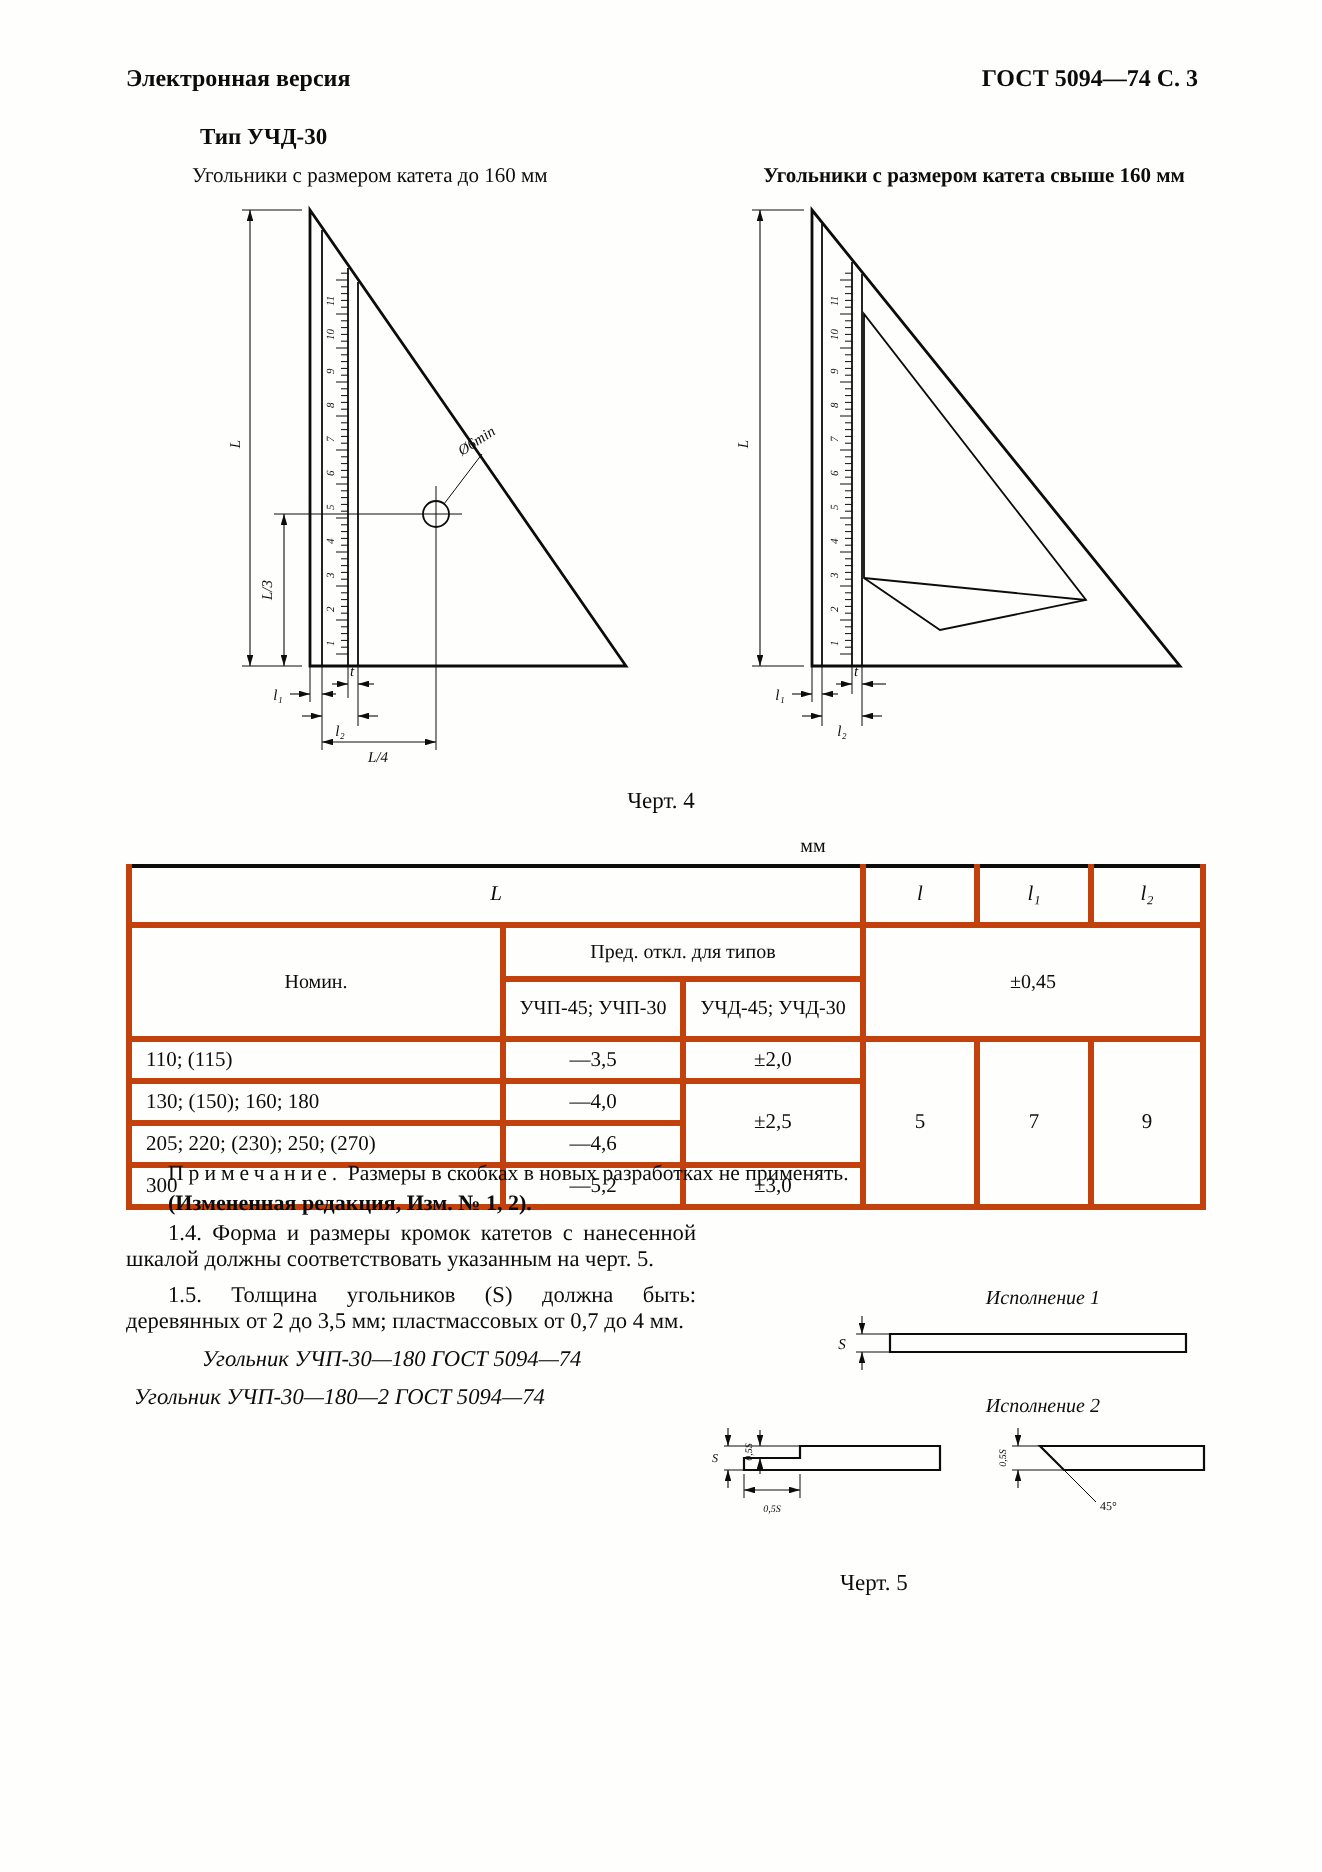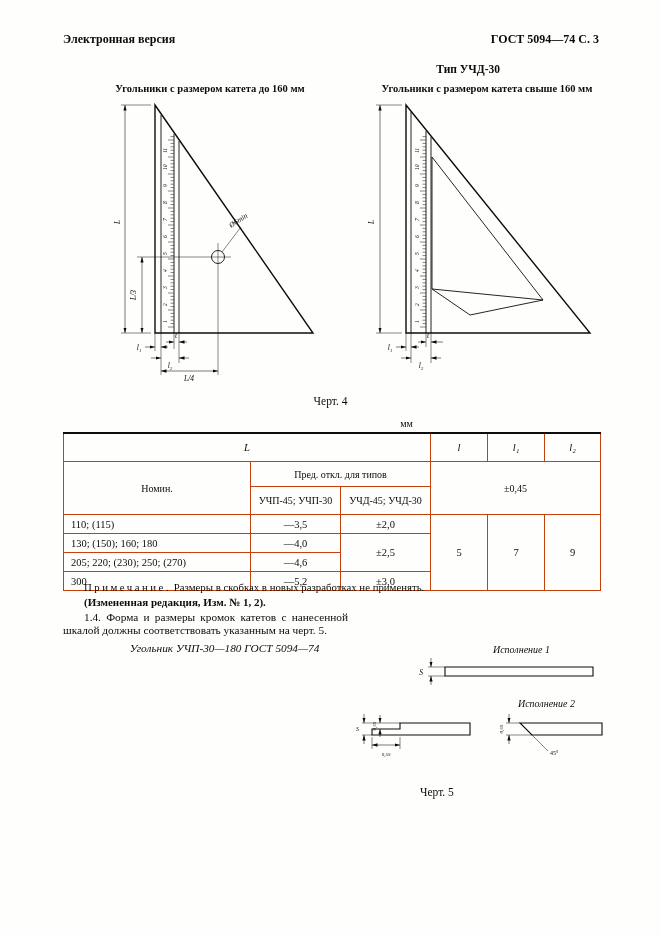--- a/index.html
+++ b/index.html
@@ -1,47 +1,47 @@
 <!DOCTYPE html>
 <html><head>
 <meta charset="utf-8">
 <style>
   html,body{margin:0;padding:0}
   body{width:661px;height:936px;position:relative;background:#fefefc;font-family:"Liberation Serif","DejaVu Serif",serif;color:#0c0c0c;overflow:hidden}
   .abs{position:absolute}
   .hdr-l{left:63px;top:32px;font-size:12px;font-weight:bold}
   .hdr-r{right:62px;top:32px;font-size:12px;font-weight:bold}
-  .type-title{left:100px;top:63px;width:400px;text-align:right;font-weight:bold;font-size:11.5px}
-  .cap-small{left:96px;top:83px;width:228px;text-align:center;font-weight:bold;font-size:10.5px}
+  .type-title{left:100px;top:63px;width:400px;text-align:left;font-weight:bold;font-size:11.5px}
+  .cap-small{left:96px;top:83px;width:228px;font-weight:normal;font-size:10.5px}
   .cap-large{left:360px;top:83px;width:254px;text-align:center;font-weight:bold;font-size:10.5px}
   .fig-left{left:95px;top:97px}
   .fig-right{left:358px;top:97px}
   .chert4{left:0;top:395px;width:661px;text-align:center;font-size:11.5px}
   .mm{left:384px;top:418px;width:45px;text-align:center;font-size:10px}
   .gtable{left:63px;top:432px;border-collapse:collapse;font-size:10.5px;table-layout:fixed;width:537px}
-  .gtable td{border:1px solid #c2410c;text-align:center;vertical-align:middle;padding:1px 2px;overflow:hidden}
+  .gtable td{border:3px solid #c2410c;text-align:center;vertical-align:middle;padding:1px 2px;overflow:hidden}
   .gtable tr.h1 td{border-top:2px solid #0c0c0c;height:25px}
   .gtable tr.h2 td{height:22px;font-size:10px}
   .gtable tr.h3 td{height:25px;font-size:10px}
   .gtable tr.d td{height:16px}
   .ta-l{text-align:left !important;padding-left:7px !important}
   .it{font-style:italic}
   .note{left:63px;top:581px;width:537px;font-size:10.8px;text-indent:21px}
   .sp1{letter-spacing:2.5px}
   .izm{left:84px;top:596px;font-size:11px;font-weight:bold}
   .textcol{left:63px;top:611px;width:285px;font-size:11.3px;line-height:12.7px;text-align:justify}
   .textcol p{text-indent:21px;margin:0}
   .textcol p+p{margin-top:6px}
-  .desig{font-style:italic;text-align:center}
+  .desig{font-style:italic;text-align:left}
   .ind38{text-indent:38px !important}
   .ind4{text-indent:4px !important}
   .sp2{letter-spacing:1.5px;word-spacing:5px}
   .isp-label{font-style:italic;font-size:10px;text-align:right}
   .lbl1{left:420px;top:644px;width:130px}
-  .lbl2{left:445px;top:698px;width:130px}
+  .lbl2{left:420px;top:698px;width:130px}
   .svg1{left:415px;top:657px}
   .svg2a{left:356px;top:711px}
   .svg2b{left:490px;top:711px}
   .chert5{left:420px;top:786px;width:130px;font-size:11.5px}
   svg{display:block}
   svg line,svg path,svg circle{stroke:#0c0c0c;fill:none}
   .outline{stroke-width:1.4}
   .sec{stroke-width:1.1}
   .mid line,.mid path,circle.mid{stroke-width:0.9}
   .thin line{stroke-width:0.5}
@@ -340,21 +340,23 @@
 </table>
 
 <div class="abs note">
   <span class="sp1">Примечание.</span>
   <span>Размеры в скобках в новых разработках не применять.</span>
 </div>
 <div class="abs izm">(Измененная редакция, Изм. № 1, 2).</div>
 
 <div class="abs textcol">
   <p>1.4. Форма и размеры кромок катетов с нанесенной шкалой должны соответствовать указанным на черт. 5.</p>
+  <p>1.5. Толщина угольников (S) должна быть: деревянных от 2 до 3,5 мм; пластмассовых от 0,7 до 4 мм.</p>
   <p class="desig ind38">Угольник УЧП-30—180 ГОСТ 5094—74</p>
+  <p class="desig ind4">Угольник УЧП-30—180—2 ГОСТ 5094—74</p>
 </div>
 
 <div class="abs isp-label lbl1">Исполнение 1</div>
 <svg class="abs svg1" width="185" height="30" viewBox="0 0 185 30">
   <path class="sec" d="M30,10 H178 V19 H30 Z"></path>
   <g class="thin">
     <line x1="30" y1="10" x2="13" y2="10"></line>
     <line x1="30" y1="19" x2="13" y2="19"></line>
   </g>
   <g class="dimln">

